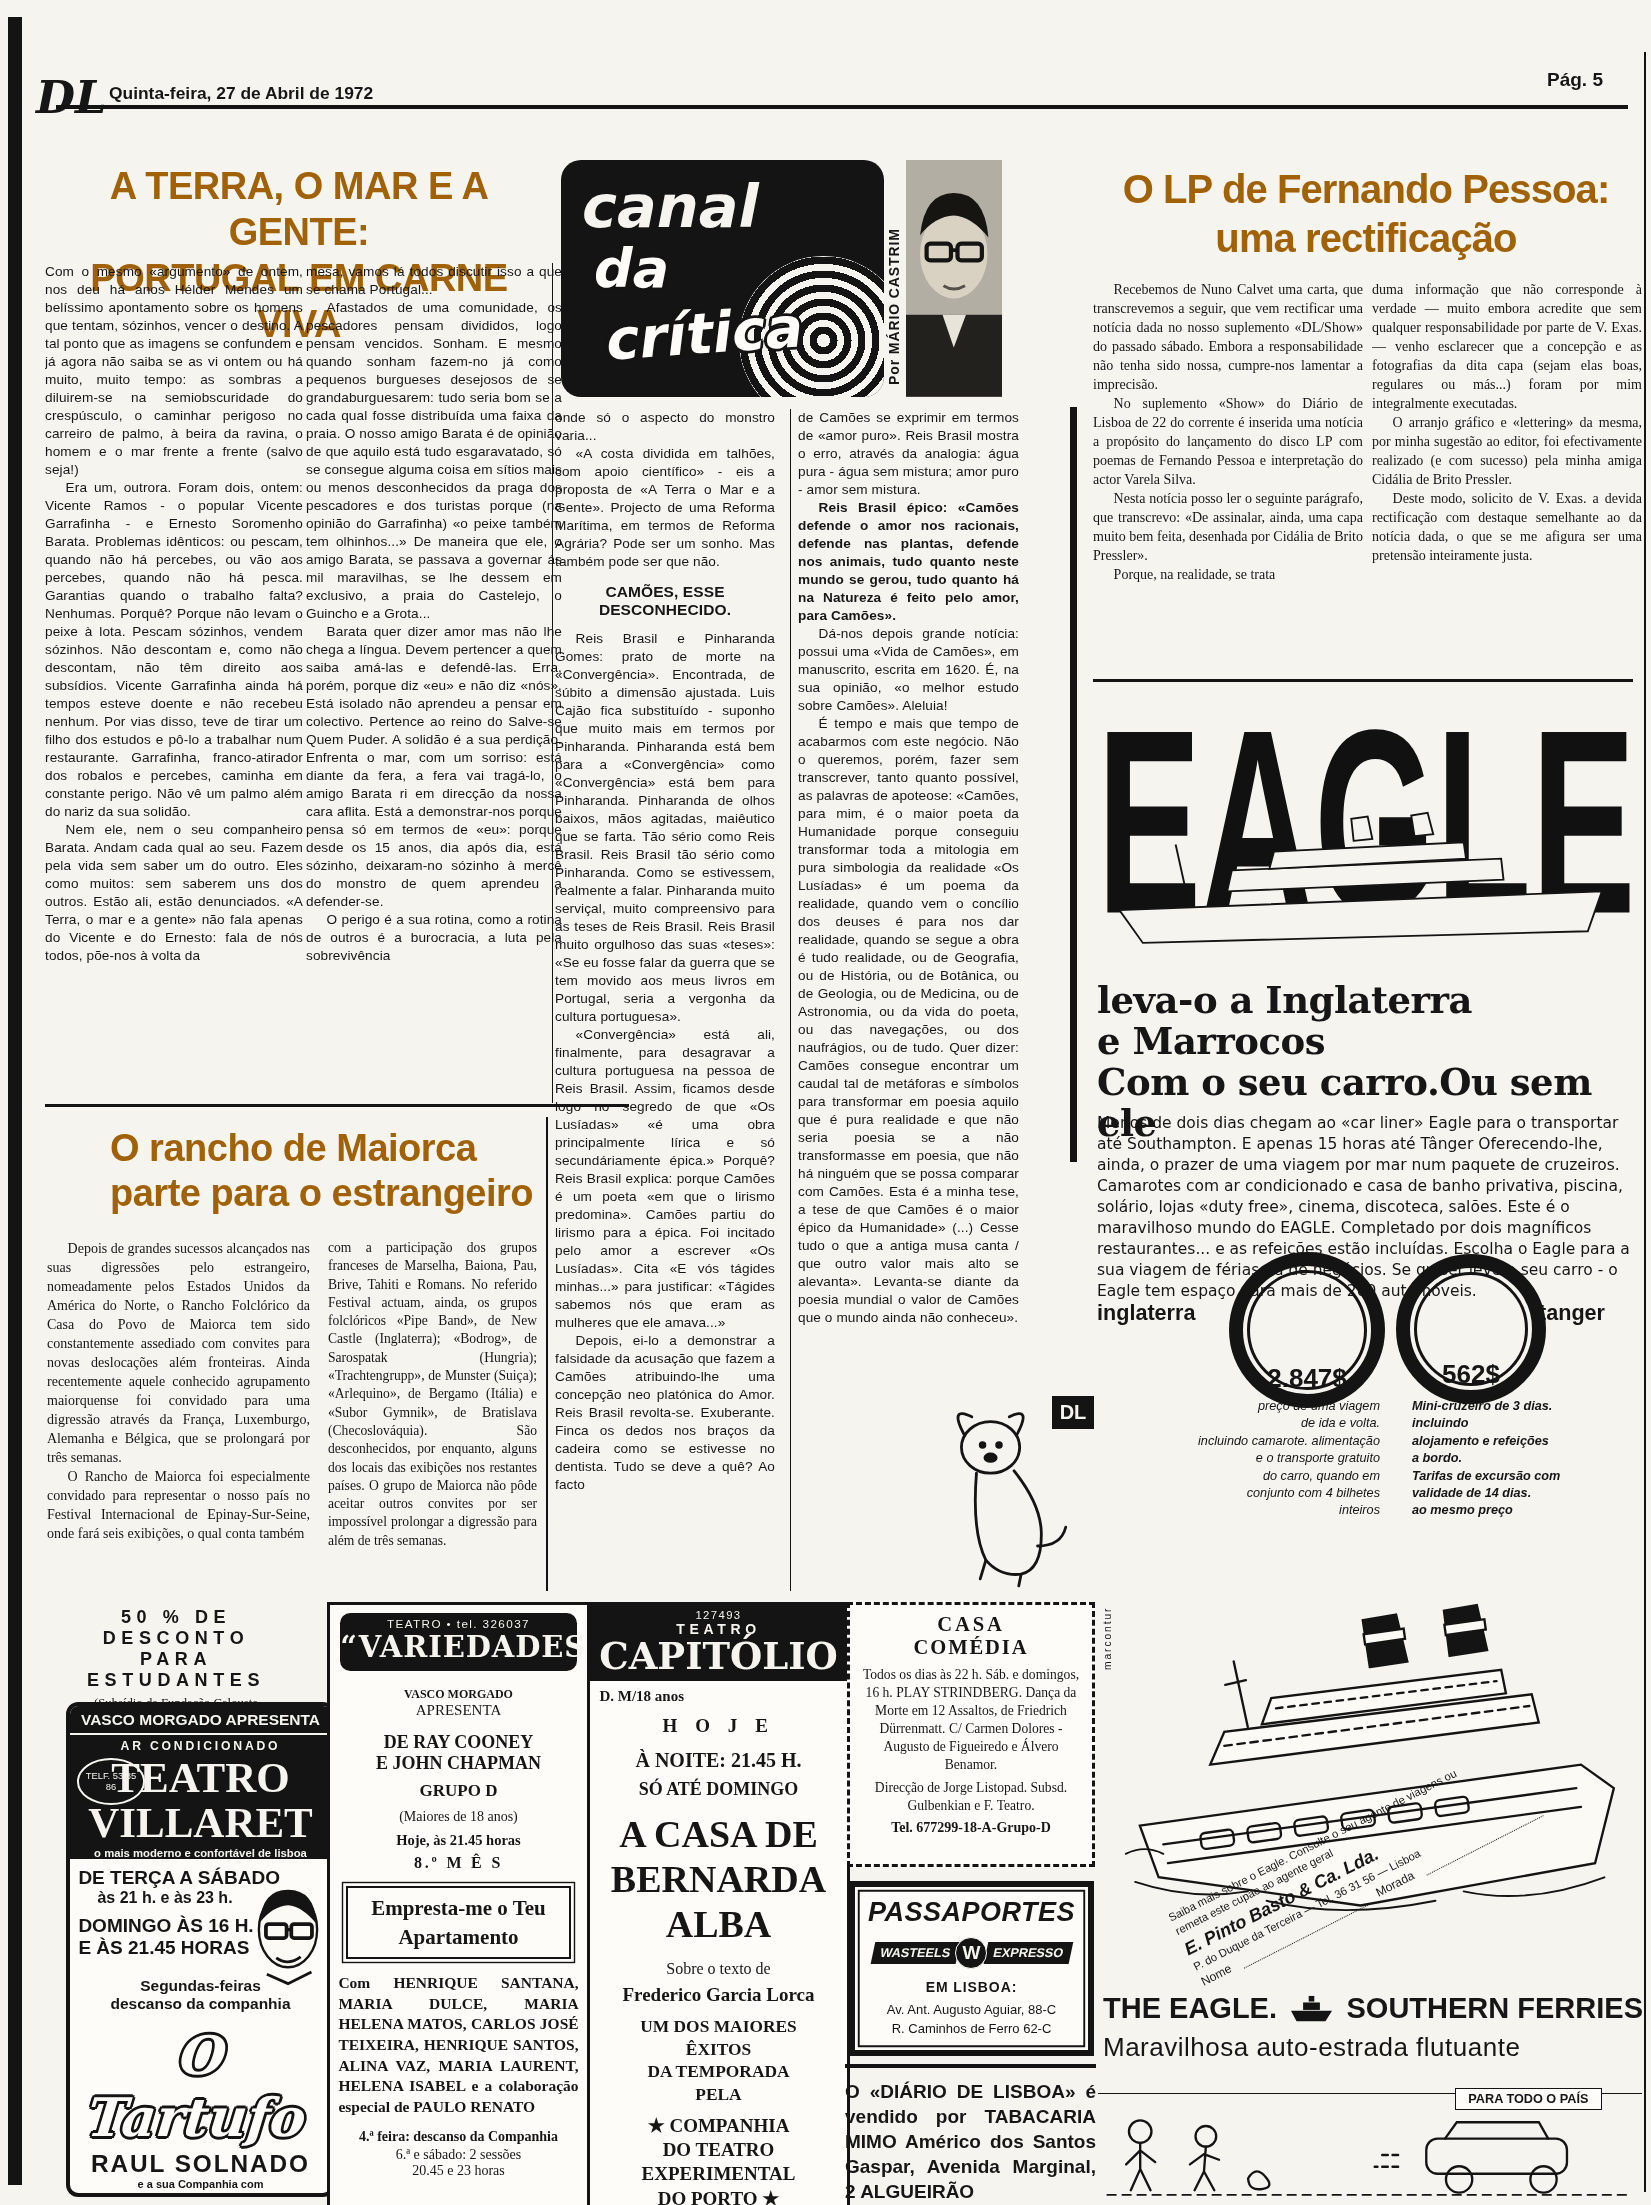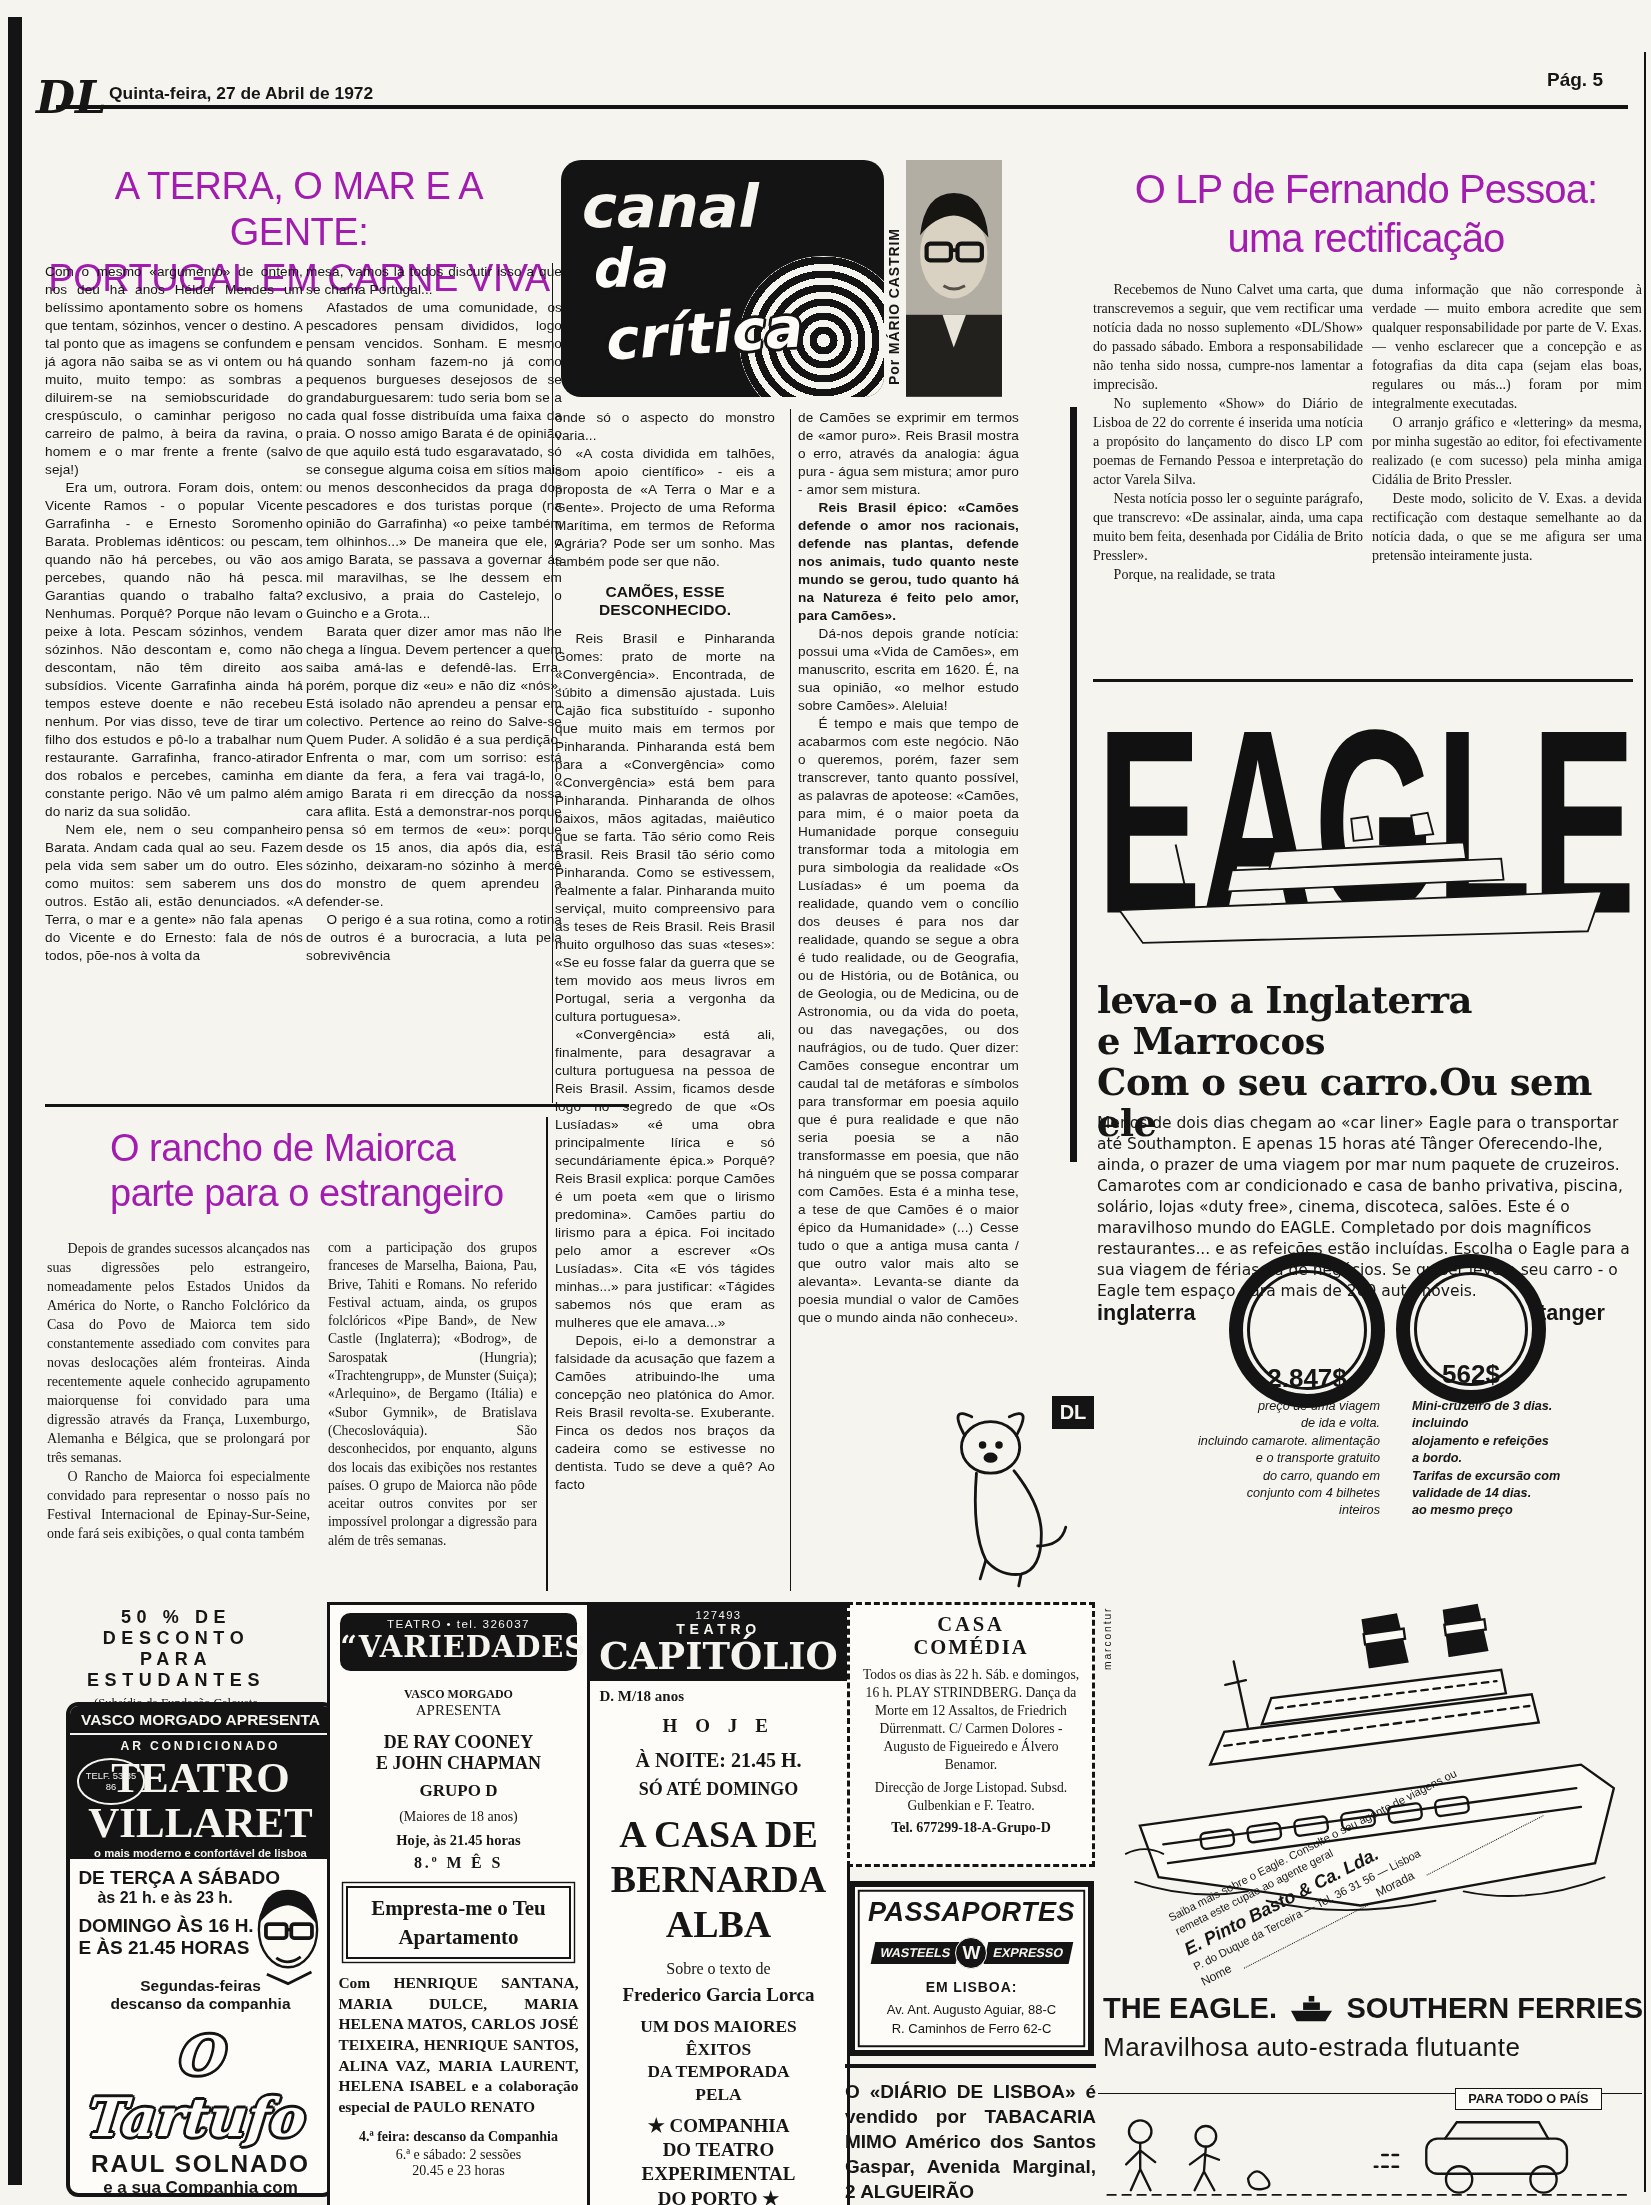--- a/index.html
+++ b/index.html
@@ -9,21 +9,21 @@
   .b{font-weight:bold}
   .i{font-style:italic}
   .center{text-align:center}
   .right{text-align:right}
   .rule{position:absolute;background:#141414}
   .col{position:absolute;text-align:justify;overflow:hidden}
   .col p{margin:0;text-indent:20.6px}
   .col p.ni{text-indent:0}
   .bodyS{font-size:13.6px;line-height:18px;letter-spacing:0.1px}
   .bodyR{font-family:"Liberation Serif",serif;font-size:14px;line-height:19px}
-  .hl{position:absolute;font-weight:normal;color:#a21caf;letter-spacing:-0.5px}
+  .hl{position:absolute;font-weight:bold;color:#a16207;letter-spacing:-0.5px}
   .subhead{font-size:15.5px;text-align:center;font-weight:bold;margin:12.2px 0 11.3px;text-indent:0}
   .vert{writing-mode:vertical-rl;transform:rotate(180deg)}
   .adbox{position:absolute;background:#fdfcf8;border:3.3px solid #141414;overflow:hidden}
   .blackbar{background:#141414;color:#f5f4ef}
   .ringbadge{position:absolute;border:14px solid #141414;border-radius:50%;display:flex;align-items:flex-end;justify-content:center}
   .ringbadge .inner{position:absolute;inset:3.8px;border:3.3px solid #141414;border-radius:50%}
   .outline-script{color:#fdfcf8;text-shadow:1.9px 1.9px 0 #141414,-1.9px 1.9px 0 #141414,1.9px -1.9px 0 #141414,-1.9px -1.9px 0 #141414,0 2.8px 0 #141414,0 -2.8px 0 #141414,2.8px 0 0 #141414,-2.8px 0 0 #141414}
   .dotline{border-bottom:1.9px dotted #141414}
   .prelike{white-space:pre-line}
 </style>
@@ -300,21 +300,21 @@
         <ellipse cx="85" cy="110" rx="62" ry="80" fill="#fbfaf5" stroke="#141414" stroke-width="5"></ellipse>
         <path d="M25,95 Q30,25 85,25 Q142,25 146,98 Q115,60 85,58 Q52,60 25,95 Z" fill="#141414"></path>
         <rect x="38" y="98" width="44" height="30" rx="6" fill="none" stroke="#141414" stroke-width="8"></rect>
         <rect x="92" y="98" width="44" height="30" rx="6" fill="none" stroke="#141414" stroke-width="8"></rect>
         <line x1="82" y1="110" x2="92" y2="110" stroke="#141414" stroke-width="7"></line>
         <path d="M60,170 Q85,188 112,168" fill="none" stroke="#141414" stroke-width="6"></path>
         <path d="M40,205 L85,225 L135,200" fill="none" stroke="#141414" stroke-width="6"></path>
       </svg>
       <div class="center b i outline-script" style="font-family:'DejaVu Serif',serif;font-size:53px;margin:10.3px 0 2.8px;transform:skewX(-6deg)">O Tartufo</div>
       <div class="center b" style="font-size:24.4px;letter-spacing:1.9px">RAUL SOLNADO</div>
-      <div class="center b" style="font-size:17px">e a sua Companhia com</div>
+      <div class="center b" style="font-size:11px">e a sua Companhia com</div>
 
     </div>
   </div>
 
   <div class="adbox" style="left:327px;top:1602px;width:257px;height:603px">
     <div class="blackbar center" style="margin:7.5px auto 0;width:92%;border-radius:10.3px;padding:4.7px 0 6.6px">
       <div style="font-size:11.7px;letter-spacing:1.4px">TEATRO  •  tel. 326037</div>
       <div class="b" style="font-family:'DejaVu Serif',serif;font-size:29px;letter-spacing:0.9px">“VARIEDADES”</div>
     </div>
     <div class="center" style="font-family:'Liberation Serif',serif">

